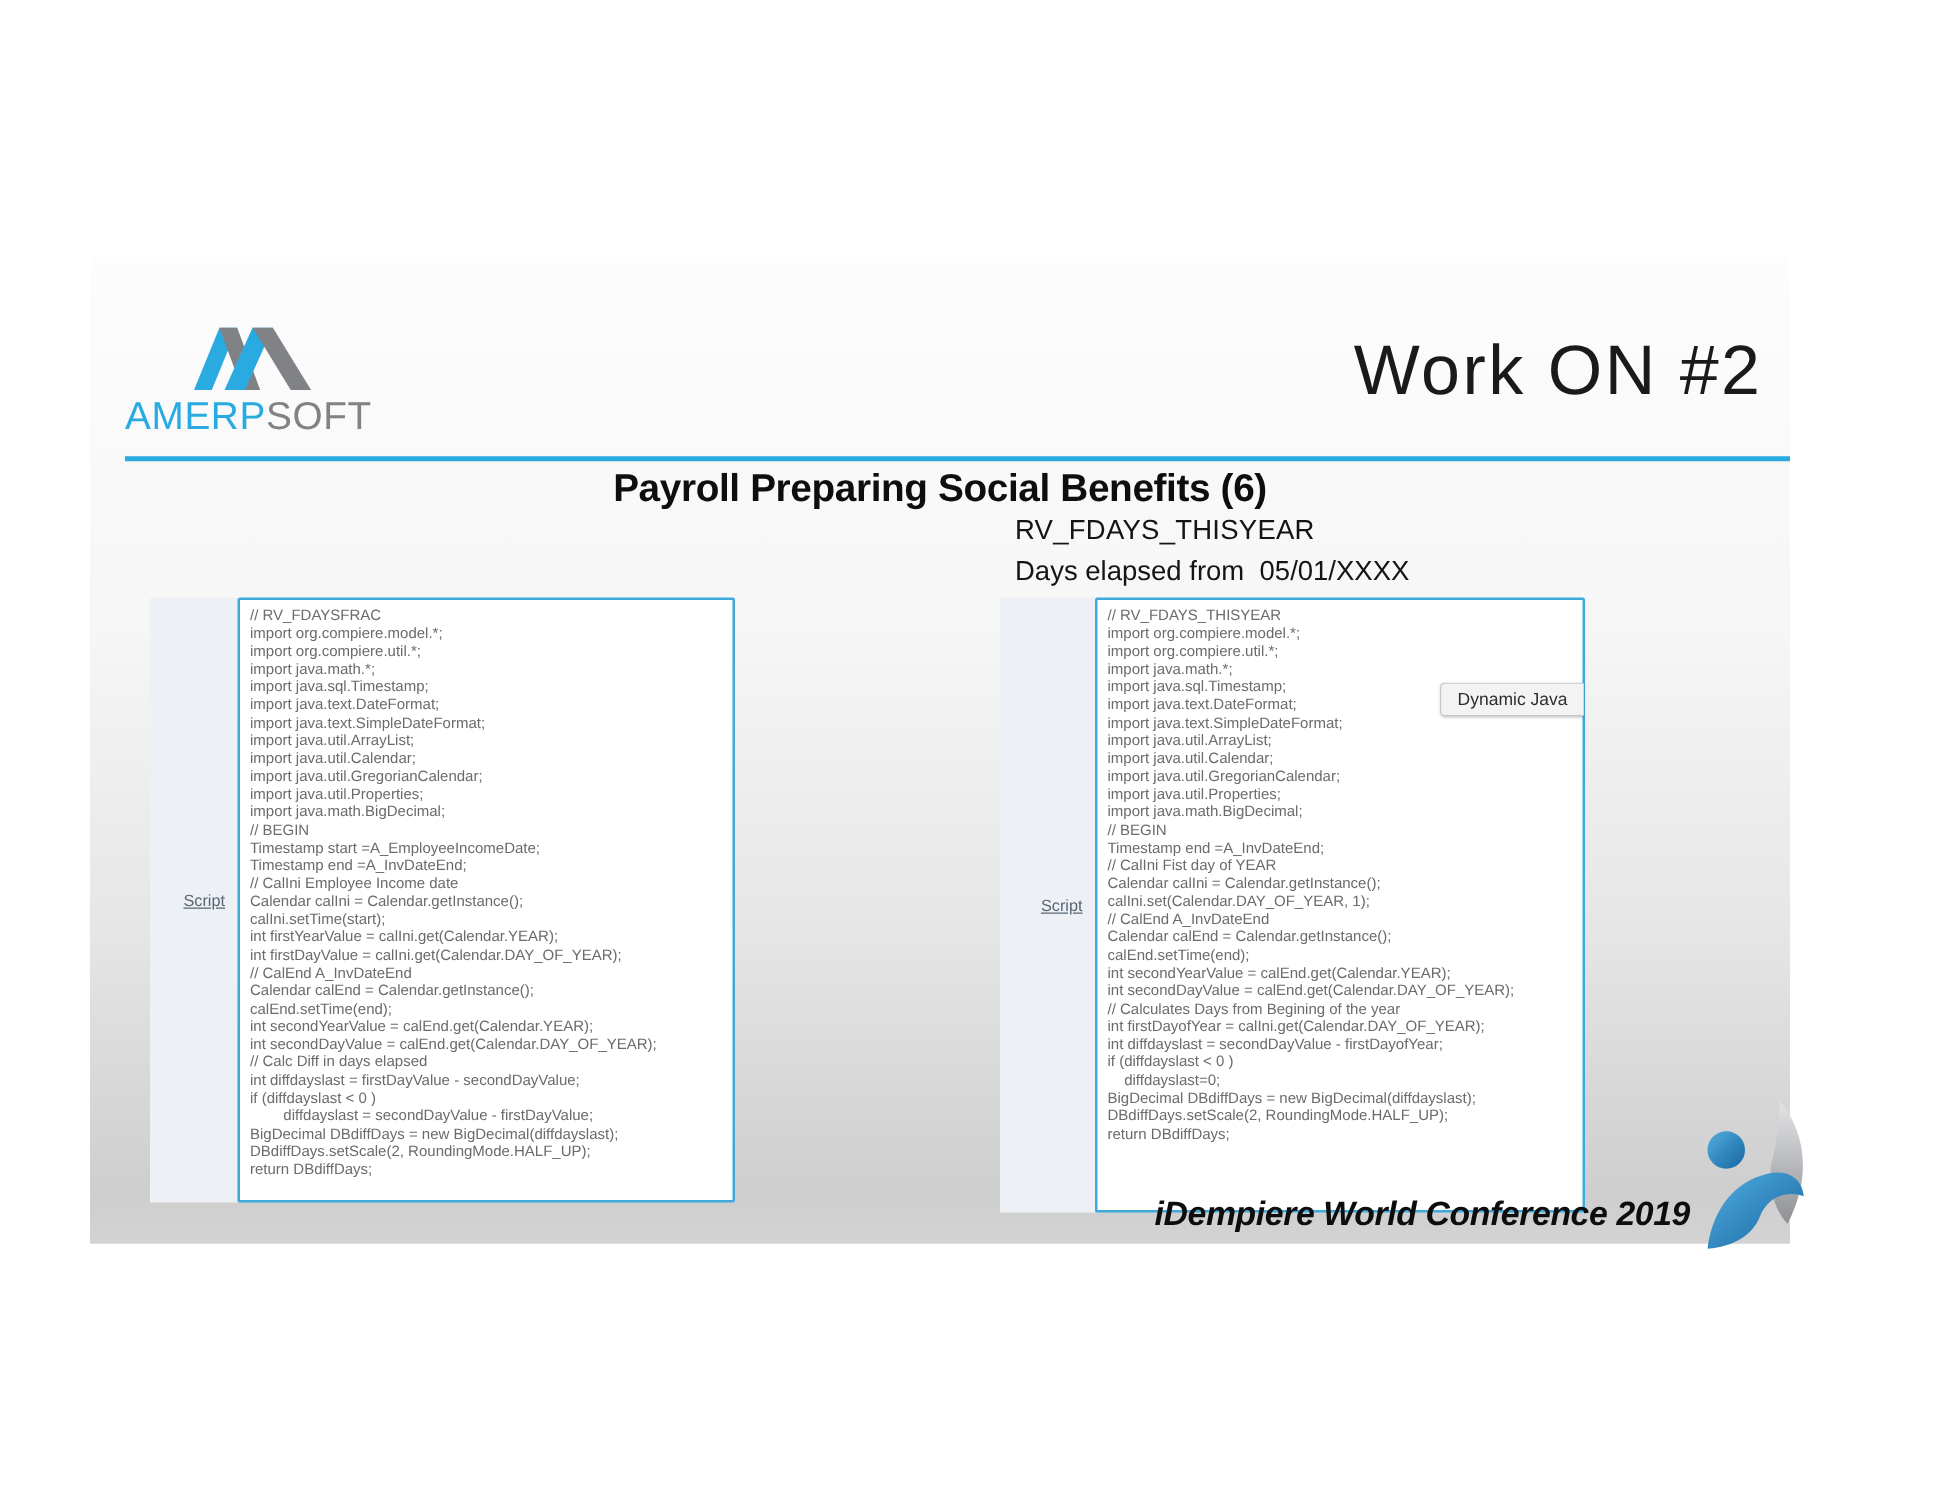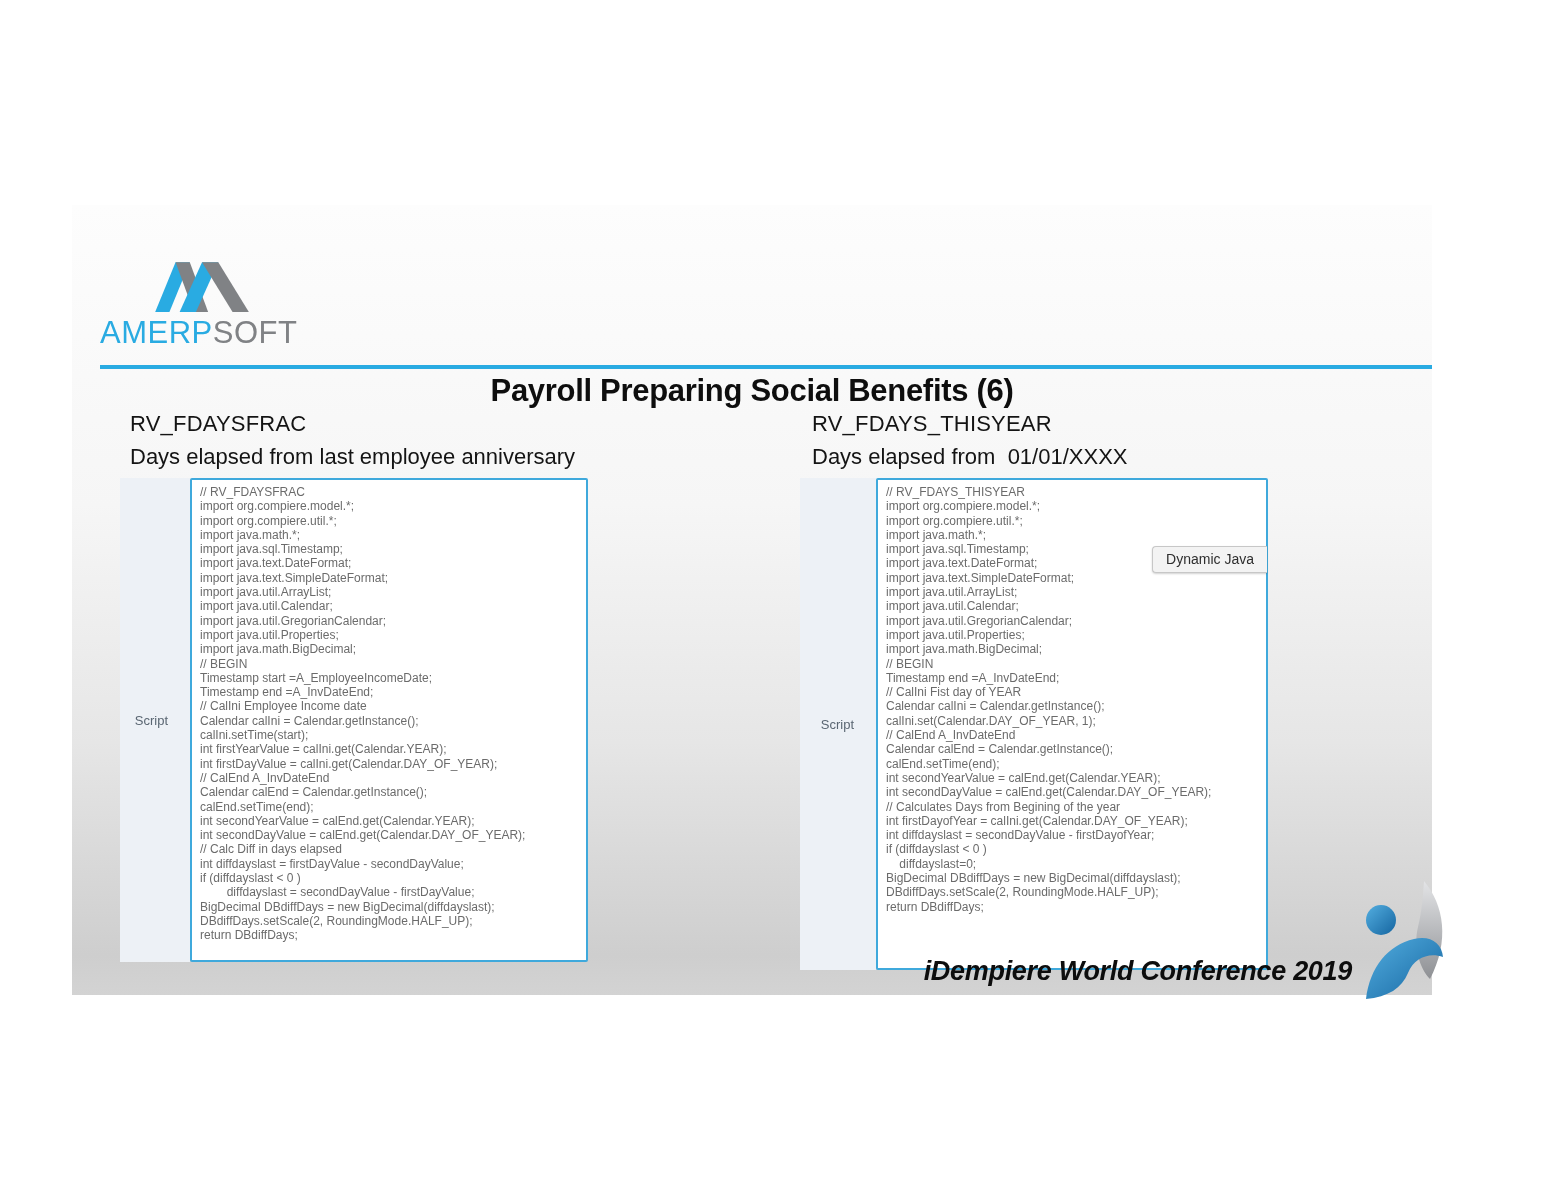--- a/index.html
+++ b/index.html
@@ -30,21 +30,21 @@
   .col-head .view-desc{font-size:22px;color:#141414;margin-top:7px;white-space:pre;}
   .col-head.left{left:58px;}
   .col-head.right{left:740px;}
   
   .panel{position:absolute;top:273px;}
   .panel.left{left:48px;width:468px;height:484px;}
   .panel.right{left:728px;width:468px;height:492px;}
   .field-label{
     position:absolute;left:0;top:0;bottom:0;background:#edf1f6;
     display:flex;align-items:center;justify-content:flex-end;
-    color:#5a6672;font-size:13px;padding-right:22px;box-sizing:border-box;
+    color:#5a6672;font-size:13px;padding-right:10px;box-sizing:border-box;text-decoration:underline;
   }
   .panel.left .field-label{width:70px;}
   .panel.right .field-label{width:76px;}
   .code{
     position:absolute;top:0;bottom:0;right:0;background:#ffffff;
     border:2px solid #3fa9dc;border-radius:2px;box-sizing:border-box;
     padding:5px 6px 5px 8px;overflow:hidden;
     font-family:"Liberation Sans",sans-serif;font-size:12px;line-height:14.3px;color:#6b6b6b;
   }
   .panel.left .code{left:70px;}
@@ -70,31 +70,28 @@
       <polygon points="10,52 30,4 44,4 24,52" fill="#29abe2"></polygon>
       <polygon points="30,4 44,4 62,52 48,52" fill="#808285"></polygon>
       <polygon points="34,52 56,4 72,4 50,52" fill="#29abe2"></polygon>
       <polygon points="56,4 72,4 102,52 86,52" fill="#808285"></polygon>
     </svg>
     <div class="brand-text">
       <span class="p1">AMERP</span><span class="p2">SOFT</span>
     </div>
   </div>
 
+  <div class="work-title">Work ON #2</div>
   <div class="accent-line"></div>
 
   <div class="heading">Payroll Preparing Social Benefits (6)</div>
 
-  <div class="col-head left">
-    <div class="view-name">RV_FDAYSFRAC</div>
-    <div class="view-desc">Days elapsed from last employee anniversary</div>
-  </div>
   <div class="col-head right">
     <div class="view-name">RV_FDAYS_THISYEAR</div>
-    <div class="view-desc">Days elapsed from  01/01/XXXX</div>
+    <div class="view-desc">Days elapsed from  05/01/XXXX</div>
   </div>
 
   <div class="panel left">
     <div class="field-label">Script</div>
     <div class="code">
         <div class="code-line">// RV_FDAYSFRAC</div>
         <div class="code-line">import org.compiere.model.*;</div>
         <div class="code-line">import org.compiere.util.*;</div>
         <div class="code-line">import java.math.*;</div>
         <div class="code-line">import java.sql.Timestamp;</div>

